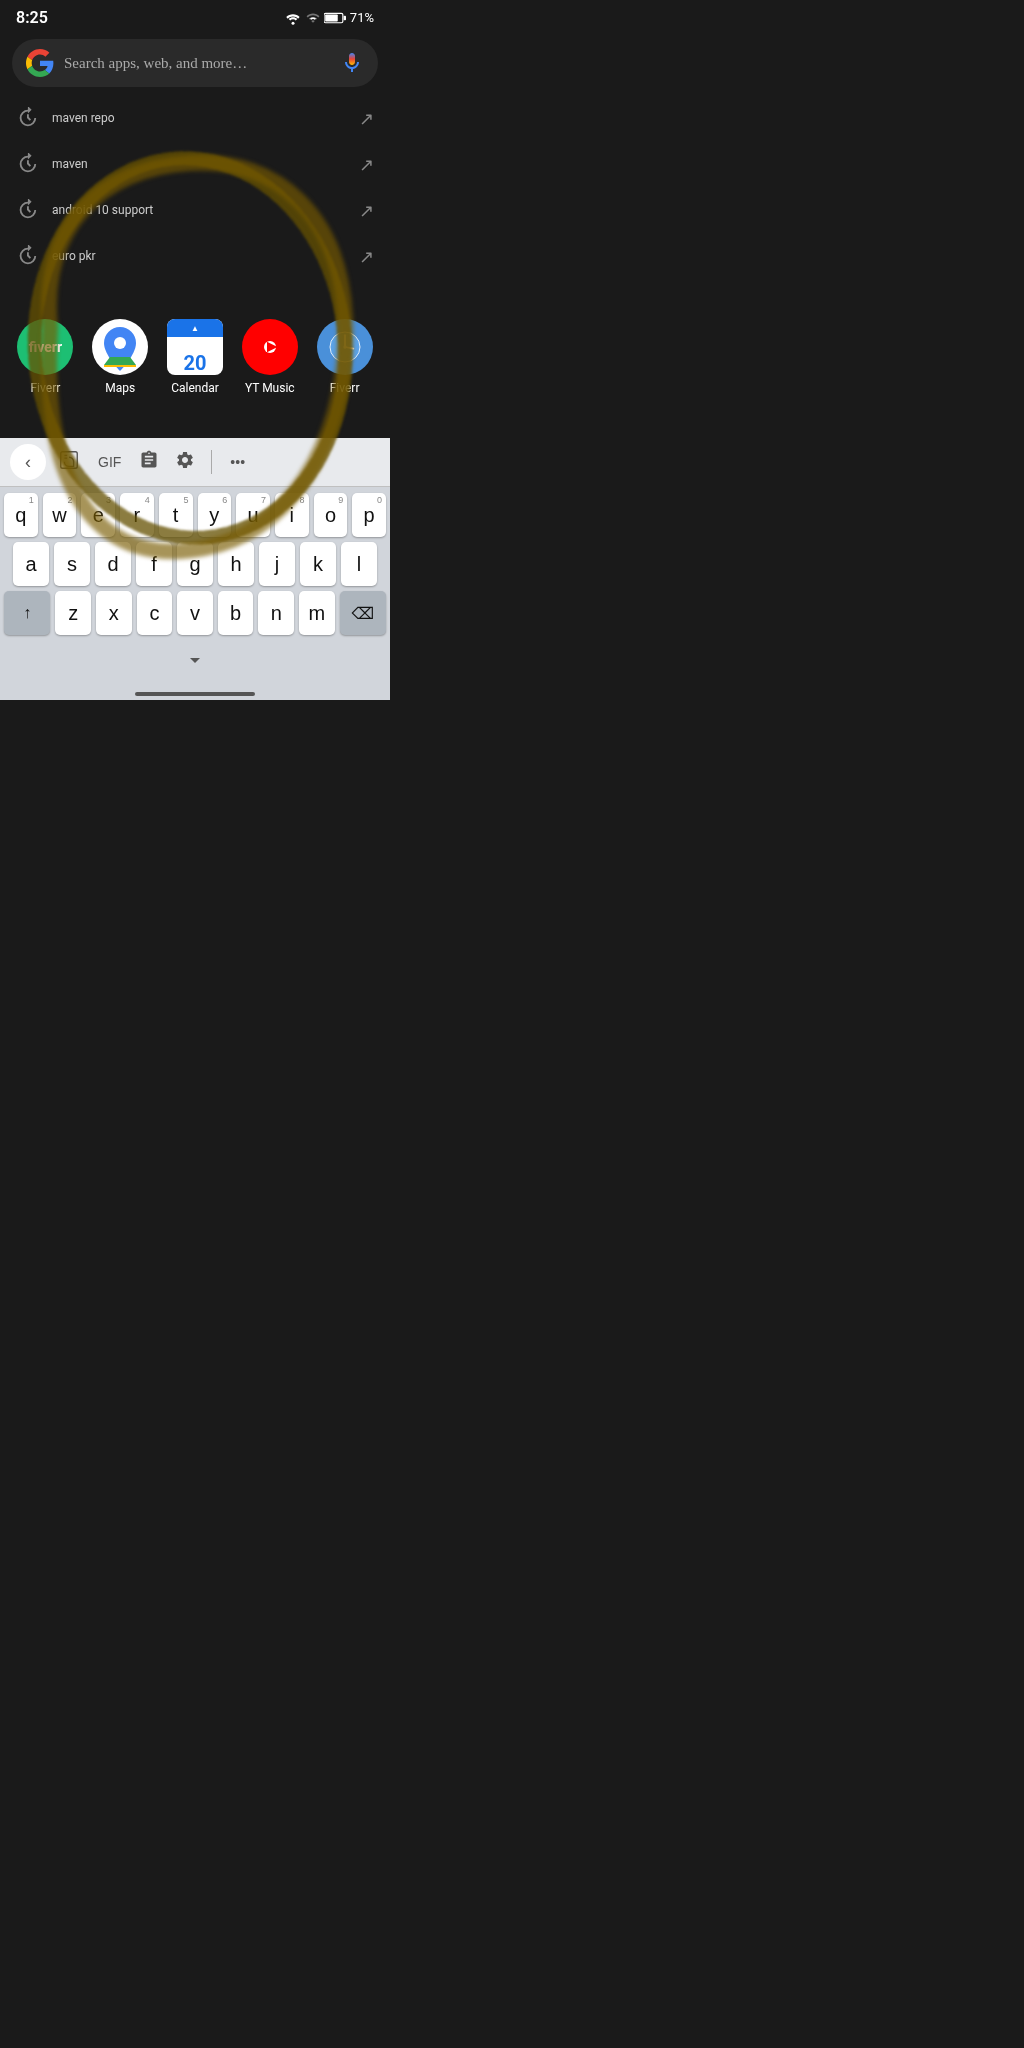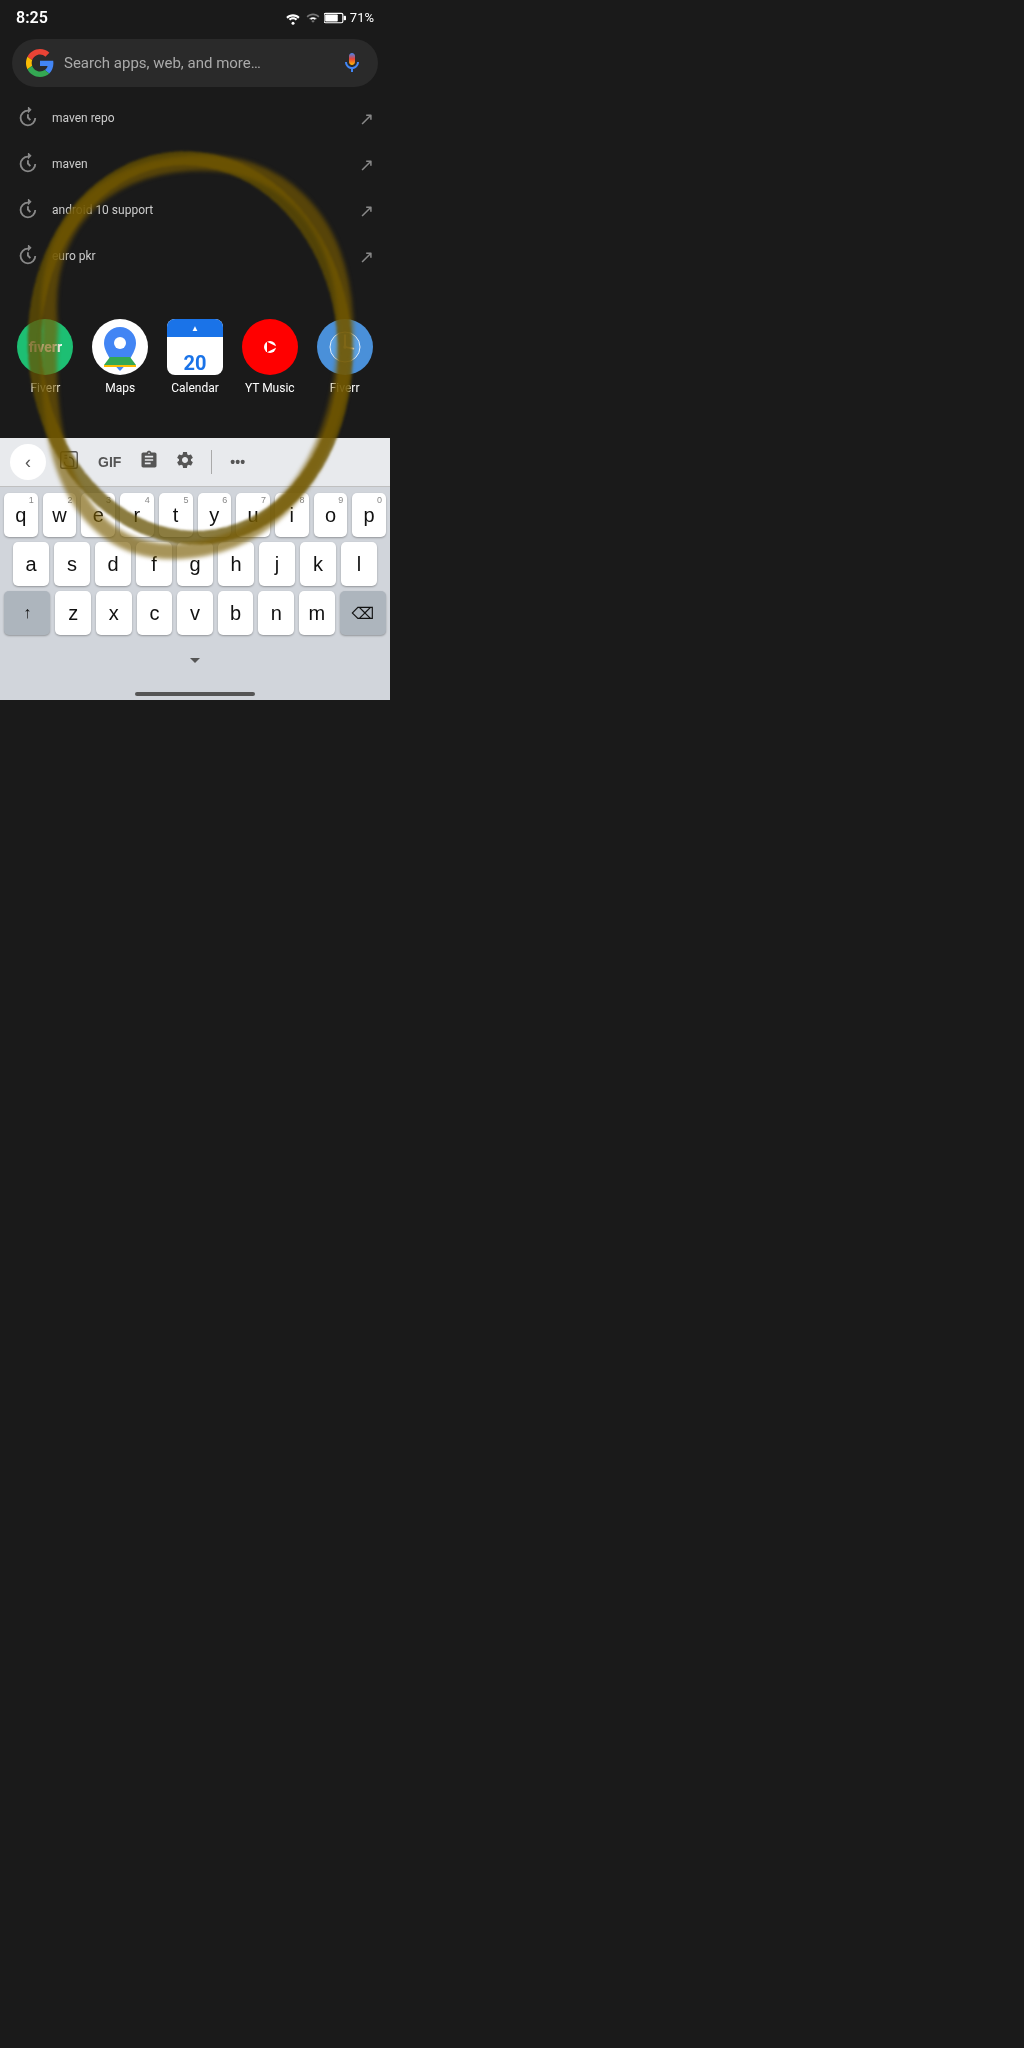--- a/index.html
+++ b/index.html
@@ -46,20 +46,21 @@
     }
     .google-g {
       width: 28px;
       height: 28px;
       flex-shrink: 0;
     }
     .search-placeholder {
       flex: 1;
       color: #aaa;
       font-size: 15px;
+      font-family: Liberation Serif, serif;
     }
     .mic-icon {
       width: 24px;
       height: 24px;
       flex-shrink: 0;
     }
 
     
     .suggestions {
       margin: 4px 0;
@@ -168,21 +169,21 @@
       align-items: center;
       justify-content: center;
       cursor: pointer;
       color: #555;
       font-size: 18px;
     }
     .kb-tool-text {
       background: none;
       border: none;
       font-size: 14px;
-      font-weight: 700;
+      font-weight: 400;
       color: #555;
       cursor: pointer;
       padding: 4px 6px;
     }
     .kb-tool-icon {
       background: none;
       border: none;
       color: #555;
       font-size: 20px;
       cursor: pointer;

